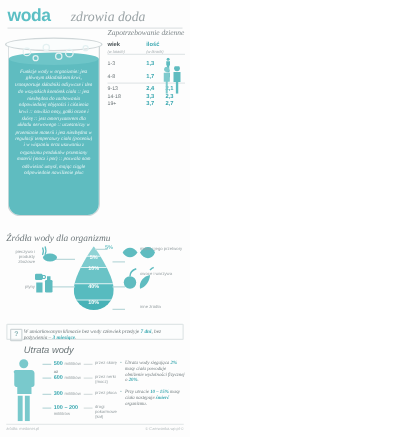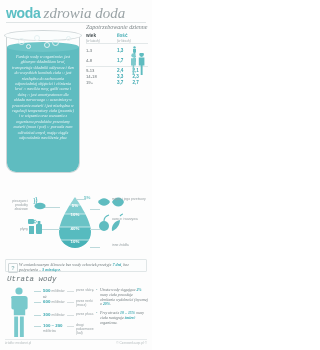--- a/index.html
+++ b/index.html
@@ -14,22 +14,22 @@
 
   
   .header{position:absolute;left:6px;top:4px;width:140px;height:22px;}
   .title-main{
     font-family:"Liberation Sans", sans-serif;
     font-weight:bold;font-size:14px;letter-spacing:-0.3px;
     color:#5bbfc4;display:inline-block;vertical-align:baseline;text-align:right;
   }
   .title-sub{
     font-family:"Liberation Serif", serif;
-    font-style:italic;font-size:15px;color:#9aa3a6;
-    display:inline-block;margin-left:3px;vertical-align:baseline;
+    font-style:italic;font-size:11px;color:#9aa3a6;
+    display:inline-block;margin-left:16px;vertical-align:baseline;
   }
   .hrule{position:absolute;left:6px;top:22px;width:140px;height:1px;background:#dfe4e5;}
 
   
   .demand{position:absolute;left:86px;top:24px;width:62px;}
   .demand-title{
     font-family:"Liberation Serif", serif;font-style:italic;
     font-size:6px;line-height:7px;color:#7d8689;margin-bottom:2px;
   }
   .dtable{width:62px;border-collapse:collapse;font-size:4.2px;}
@@ -112,22 +112,22 @@
   }
   .tip-tx{
     position:absolute;left:13px;top:2px;width:126px;
     font-family:"Liberation Serif", serif;font-style:italic;
     font-size:4.2px;line-height:5px;color:#6f797c;
   }
   .tip-tx b{color:#3aa8b0;font-style:italic;}
 
   
   .sec3-title{
-    position:absolute;left:7px;top:275px;
-    font-family:Liberation Mono, monospace;font-style:italic;
+    position:absolute;left:19px;top:275px;
+    font-family:Liberation Sans, sans-serif;font-style:italic;
     font-size:7.5px;color:#6d777a;
   }
   .body-fig{position:absolute;left:6px;top:287px;width:26px;height:50px;}
   .loss-list{position:absolute;left:34px;top:288px;width:58px;}
   .loss-row{position:relative;height:11px;}
   .loss-dash{position:absolute;left:0;top:3px;width:7px;height:1px;background:#bcd9db;}
   .loss-val{
     position:absolute;left:9px;top:0;font-size:4.4px;font-weight:bold;color:#3aa8b0;
   }
   .loss-unit{font-size:3.4px;font-weight:normal;color:#99a2a5;}
@@ -234,20 +234,21 @@
       <span style="left:62px;top:6px;width:3px;height:3px;"></span>
       <span style="left:22px;top:14px;width:3px;height:3px;"></span>
       <span style="left:40px;top:12px;width:4px;height:4px;"></span>
     </div>
     <div class="glass-text">
       <b>Funkcje wody w organizmie:</b>
       <span>jest głównym składnikiem krwi, transportuje składniki odżywcze i tlen do wszystkich komórek ciała :: jest niezbędna do zachowania odpowiedniej objętości i ciśnienia krwi :: nawilża nosy, gałki oczne i skórę :: jest amortyzatorem dla układu nerwowego :: uczestniczy w przemianie materii i jest niezbędna w regulacji temperatury ciała (poceniu) i w wiązaniu oraz usuwaniu z organizmu produktów przemiany materii (mocz i pot) :: pozwala nam odświeżać umysł, mając ciągle odpowiednie nawilżenie płuc</span>
     </div>
   </div>
 
+  <div class="sec2-title">Źródła wody dla organizmu</div>
   <div class="drop-area">
 
     <svg class="drop" viewBox="0 0 34 52">
       <defs>
         <clipPath id="dropclip">
           <path d="M17 0 C17 0 33 22 33 35 A16 16 0 0 1 1 35 C1 22 17 0 17 0 Z"></path>
         </clipPath>
       </defs>
       <g clip-path="url(#dropclip)">
         <rect x="0" y="0" width="34" height="8" fill="#8fd3d5"></rect>

